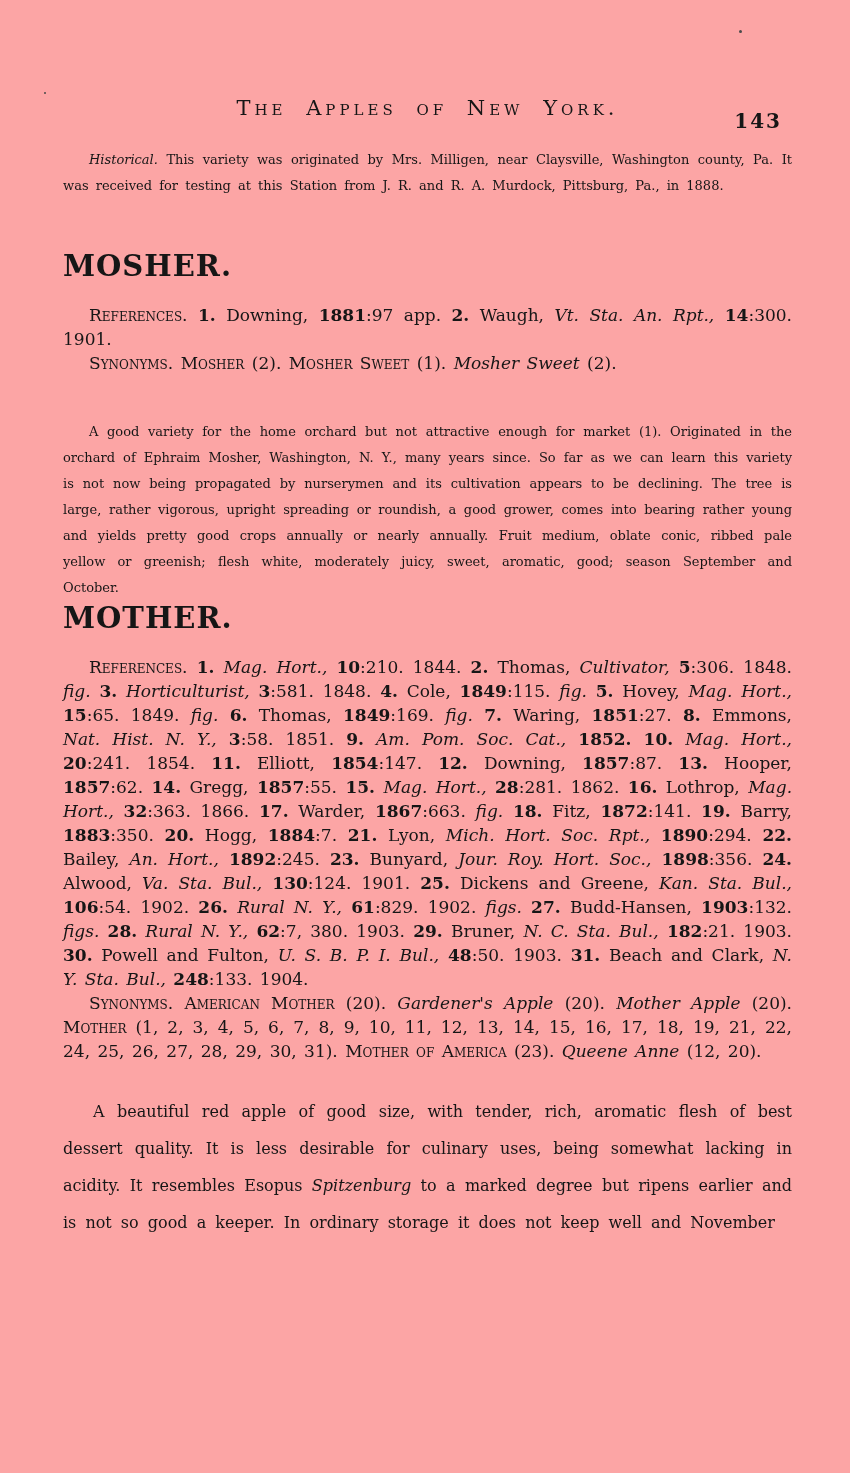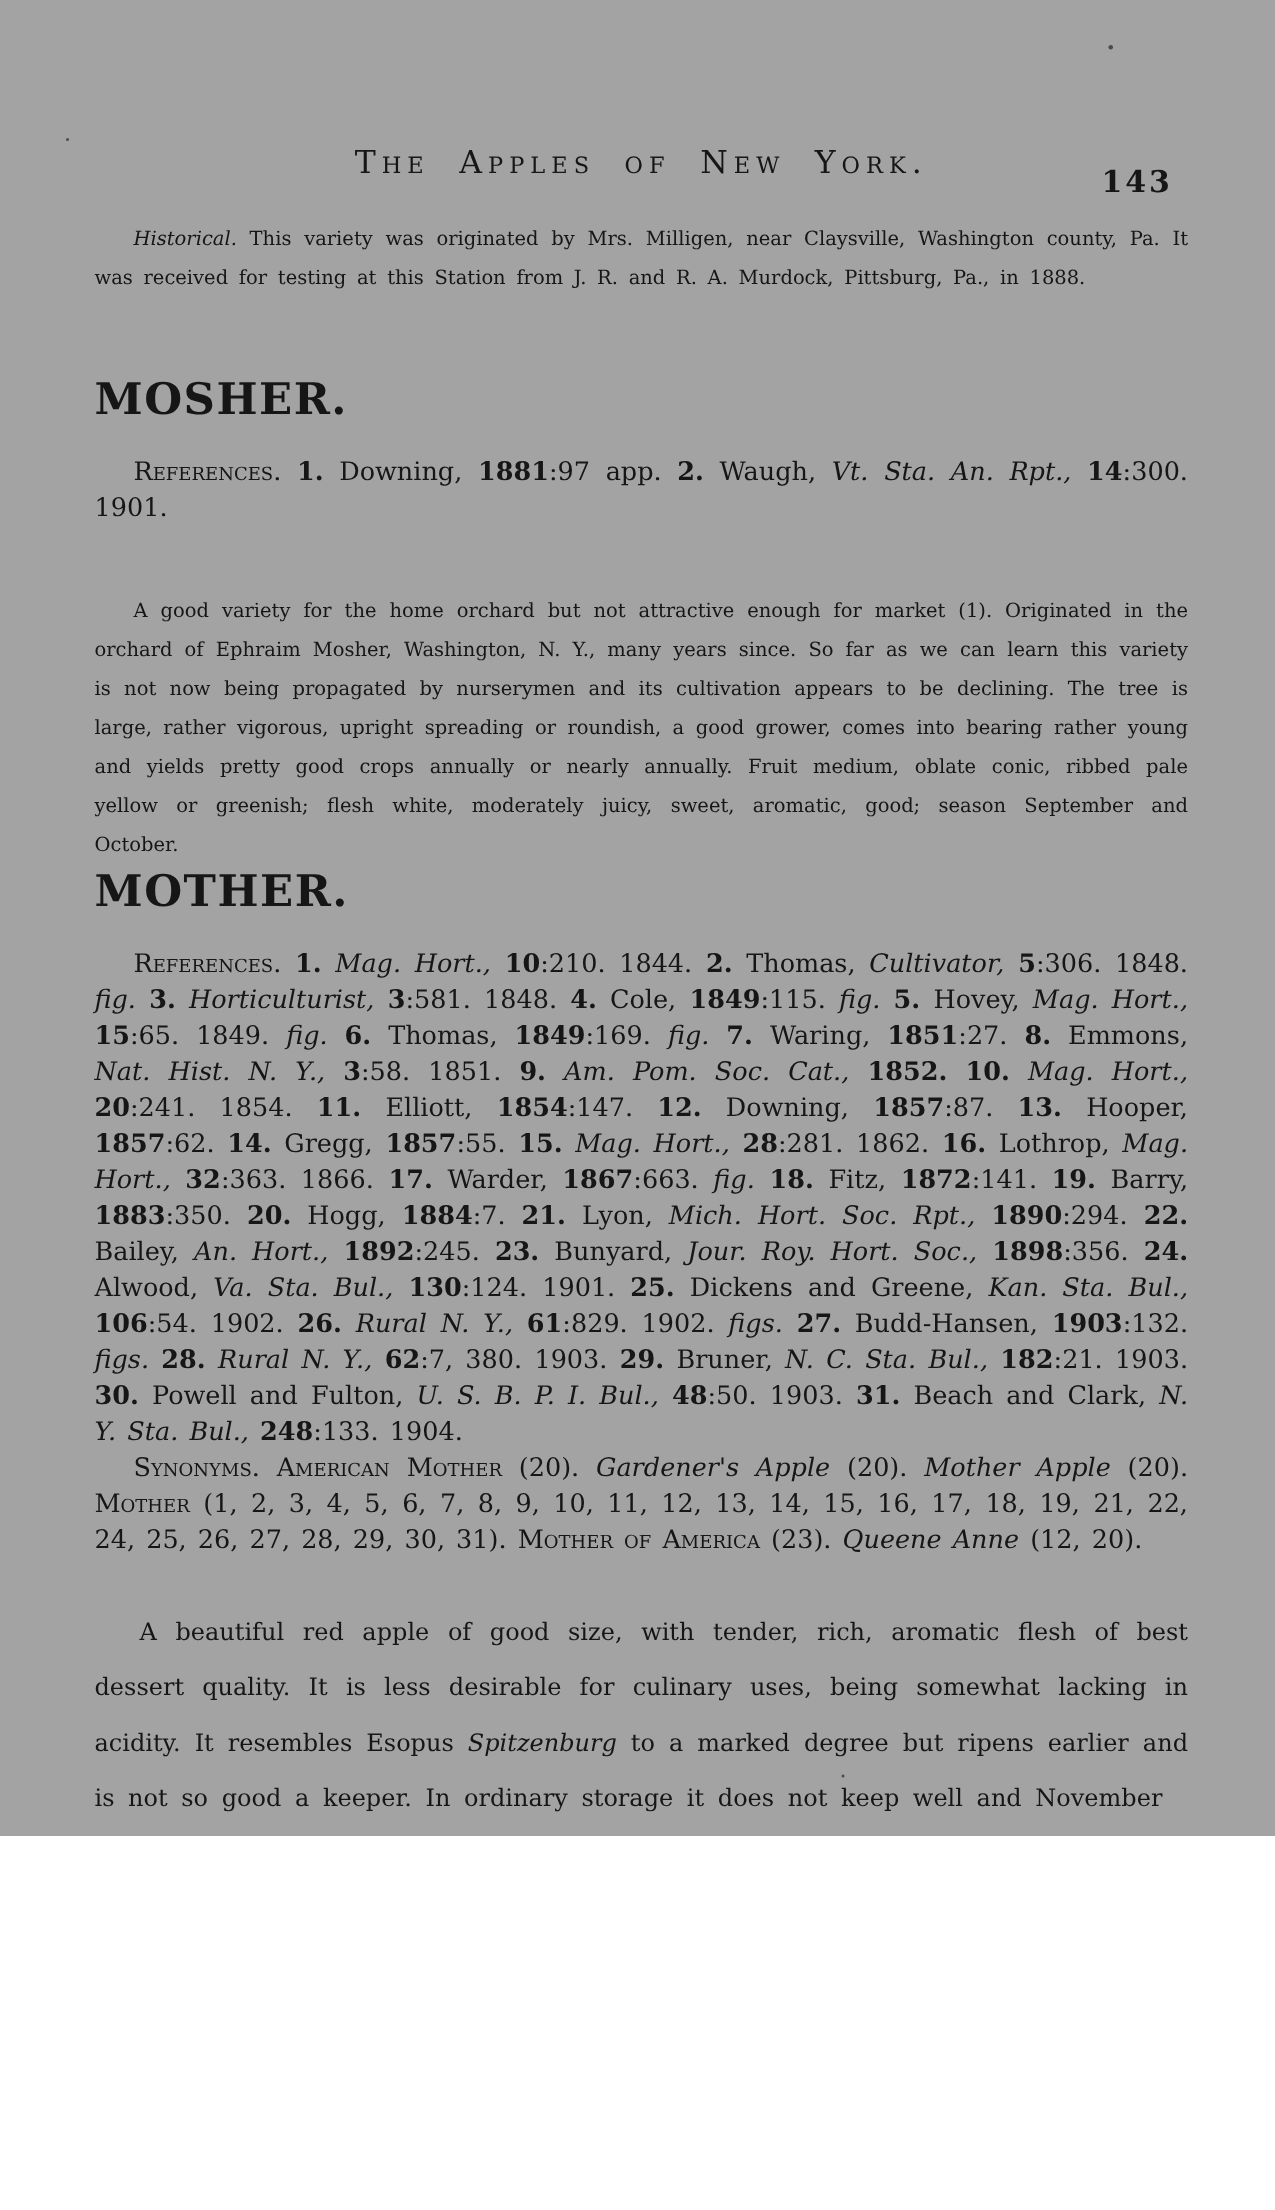--- a/index.html
+++ b/index.html
@@ -1,21 +1,21 @@
 <!DOCTYPE html>
 <html><head>
 <meta charset="utf-8">
 <style>
   * { margin: 0; padding: 0; box-sizing: border-box; }
   html, body { background: #ffffff; }
   .page {
     position: relative;
     width: 850px;
-    height: 1224px;
-    background: #a3a3a3;
+    height: 1473px;
+    background: #fca5a5;
     color: #161616;
     font-family: "DejaVu Serif", "Liberation Serif", serif;
     padding: 96px 58px 0 63px;
     overflow: hidden;
   }
   .running-head {
     position: relative;
     text-align: center;
     font-variant: small-caps;
     font-size: 21px;
@@ -82,20 +82,21 @@
 
   <div class="running-head">
     <span class="head-title">The Apples of New York.</span>
     <span class="page-number">143</span>
   </div>
 
   <p class="para historical"><span class="sg-i">Historical.</span><span class="sg-n"> This variety was originated by Mrs. Milligen, near Claysville, Washington county, Pa. It was received for testing at this Station from J. R. and R. A. Murdock, Pittsburg, Pa., in 1888.</span></p>
 
   <h2 class="variety-heading mosher-heading">MOSHER.</h2>
   <p class="refs refs-first"><span class="sg-sc">References.</span><span class="sg-n"> </span><span class="sg-b">1.</span><span class="sg-n"> Downing, </span><span class="sg-b">1881</span><span class="sg-n">:97 app. </span><span class="sg-b">2.</span><span class="sg-n"> Waugh, </span><span class="sg-i">Vt. Sta. An. Rpt.,</span><span class="sg-n"> </span><span class="sg-b">14</span><span class="sg-n">:300. 1901.</span></p>
+  <p class="refs"><span class="sg-sc">Synonyms.</span><span class="sg-n"> </span><span class="sg-sc">Mosher</span><span class="sg-n"> (2). </span><span class="sg-sc">Mosher Sweet</span><span class="sg-n"> (1). </span><span class="sg-i">Mosher Sweet</span><span class="sg-n"> (2).</span></p>
   <p class="para mosher-desc"><span class="sg-n">A good variety for the home orchard but not attractive enough for market (1). Originated in the orchard of Ephraim Mosher, Washington, N. Y., many years since. So far as we can learn this variety is not now being propagated by nurserymen and its cultivation appears to be declining. The tree is large, rather vigorous, upright spreading or roundish, a good grower, comes into bearing rather young and yields pretty good crops annually or nearly annually. Fruit medium, oblate conic, ribbed pale yellow or greenish; flesh white, moderately juicy, sweet, aromatic, good; season September and October.</span></p>
 
   <h2 class="variety-heading mother-heading">MOTHER.</h2>
   <p class="refs refs-first"><span class="sg-sc">References.</span><span class="sg-n"> </span><span class="sg-b">1.</span><span class="sg-n"> </span><span class="sg-i">Mag. Hort.,</span><span class="sg-n"> </span><span class="sg-b">10</span><span class="sg-n">:210. 1844. </span><span class="sg-b">2.</span><span class="sg-n"> Thomas, </span><span class="sg-i">Cultivator,</span><span class="sg-n"> </span><span class="sg-b">5</span><span class="sg-n">:306. 1848. </span><span class="sg-i">fig.</span><span class="sg-n"> </span><span class="sg-b">3.</span><span class="sg-n"> </span><span class="sg-i">Horticulturist,</span><span class="sg-n"> </span><span class="sg-b">3</span><span class="sg-n">:581. 1848. </span><span class="sg-b">4.</span><span class="sg-n"> Cole, </span><span class="sg-b">1849</span><span class="sg-n">:115. </span><span class="sg-i">fig.</span><span class="sg-n"> </span><span class="sg-b">5.</span><span class="sg-n"> Hovey, </span><span class="sg-i">Mag. Hort.,</span><span class="sg-n"> </span><span class="sg-b">15</span><span class="sg-n">:65. 1849. </span><span class="sg-i">fig.</span><span class="sg-n"> </span><span class="sg-b">6.</span><span class="sg-n"> Thomas, </span><span class="sg-b">1849</span><span class="sg-n">:169. </span><span class="sg-i">fig.</span><span class="sg-n"> </span><span class="sg-b">7.</span><span class="sg-n"> Waring, </span><span class="sg-b">1851</span><span class="sg-n">:27. </span><span class="sg-b">8.</span><span class="sg-n"> Emmons, </span><span class="sg-i">Nat. Hist. N. Y.,</span><span class="sg-n"> </span><span class="sg-b">3</span><span class="sg-n">:58. 1851. </span><span class="sg-b">9.</span><span class="sg-n"> </span><span class="sg-i">Am. Pom. Soc. Cat.,</span><span class="sg-n"> </span><span class="sg-b">1852.</span><span class="sg-n"> </span><span class="sg-b">10.</span><span class="sg-n"> </span><span class="sg-i">Mag. Hort.,</span><span class="sg-n"> </span><span class="sg-b">20</span><span class="sg-n">:241. 1854. </span><span class="sg-b">11.</span><span class="sg-n"> Elliott, </span><span class="sg-b">1854</span><span class="sg-n">:147. </span><span class="sg-b">12.</span><span class="sg-n"> Downing, </span><span class="sg-b">1857</span><span class="sg-n">:87. </span><span class="sg-b">13.</span><span class="sg-n"> Hooper, </span><span class="sg-b">1857</span><span class="sg-n">:62. </span><span class="sg-b">14.</span><span class="sg-n"> Gregg, </span><span class="sg-b">1857</span><span class="sg-n">:55. </span><span class="sg-b">15.</span><span class="sg-n"> </span><span class="sg-i">Mag. Hort.,</span><span class="sg-n"> </span><span class="sg-b">28</span><span class="sg-n">:281. 1862. </span><span class="sg-b">16.</span><span class="sg-n"> Lothrop, </span><span class="sg-i">Mag. Hort.,</span><span class="sg-n"> </span><span class="sg-b">32</span><span class="sg-n">:363. 1866. </span><span class="sg-b">17.</span><span class="sg-n"> Warder, </span><span class="sg-b">1867</span><span class="sg-n">:663. </span><span class="sg-i">fig.</span><span class="sg-n"> </span><span class="sg-b">18.</span><span class="sg-n"> Fitz, </span><span class="sg-b">1872</span><span class="sg-n">:141. </span><span class="sg-b">19.</span><span class="sg-n"> Barry, </span><span class="sg-b">1883</span><span class="sg-n">:350. </span><span class="sg-b">20.</span><span class="sg-n"> Hogg, </span><span class="sg-b">1884</span><span class="sg-n">:7. </span><span class="sg-b">21.</span><span class="sg-n"> Lyon, </span><span class="sg-i">Mich. Hort. Soc. Rpt.,</span><span class="sg-n"> </span><span class="sg-b">1890</span><span class="sg-n">:294. </span><span class="sg-b">22.</span><span class="sg-n"> Bailey, </span><span class="sg-i">An. Hort.,</span><span class="sg-n"> </span><span class="sg-b">1892</span><span class="sg-n">:245. </span><span class="sg-b">23.</span><span class="sg-n"> Bunyard, </span><span class="sg-i">Jour. Roy. Hort. Soc.,</span><span class="sg-n"> </span><span class="sg-b">1898</span><span class="sg-n">:356. </span><span class="sg-b">24.</span><span class="sg-n"> Alwood, </span><span class="sg-i">Va. Sta. Bul.,</span><span class="sg-n"> </span><span class="sg-b">130</span><span class="sg-n">:124. 1901. </span><span class="sg-b">25.</span><span class="sg-n"> Dickens and Greene, </span><span class="sg-i">Kan. Sta. Bul.,</span><span class="sg-n"> </span><span class="sg-b">106</span><span class="sg-n">:54. 1902. </span><span class="sg-b">26.</span><span class="sg-n"> </span><span class="sg-i">Rural N. Y.,</span><span class="sg-n"> </span><span class="sg-b">61</span><span class="sg-n">:829. 1902. </span><span class="sg-i">figs.</span><span class="sg-n"> </span><span class="sg-b">27.</span><span class="sg-n"> Budd-Hansen, </span><span class="sg-b">1903</span><span class="sg-n">:132. </span><span class="sg-i">figs.</span><span class="sg-n"> </span><span class="sg-b">28.</span><span class="sg-n"> </span><span class="sg-i">Rural N. Y.,</span><span class="sg-n"> </span><span class="sg-b">62</span><span class="sg-n">:7, 380. 1903. </span><span class="sg-b">29.</span><span class="sg-n"> Bruner, </span><span class="sg-i">N. C. Sta. Bul.,</span><span class="sg-n"> </span><span class="sg-b">182</span><span class="sg-n">:21. 1903. </span><span class="sg-b">30.</span><span class="sg-n"> Powell and Fulton, </span><span class="sg-i">U. S. B. P. I. Bul.,</span><span class="sg-n"> </span><span class="sg-b">48</span><span class="sg-n">:50. 1903. </span><span class="sg-b">31.</span><span class="sg-n"> Beach and Clark, </span><span class="sg-i">N. Y. Sta. Bul.,</span><span class="sg-n"> </span><span class="sg-b">248</span><span class="sg-n">:133. 1904.</span></p>
   <p class="refs"><span class="sg-sc">Synonyms.</span><span class="sg-n"> </span><span class="sg-sc">American Mother</span><span class="sg-n"> (20). </span><span class="sg-i">Gardener's Apple</span><span class="sg-n"> (20). </span><span class="sg-i">Mother Apple</span><span class="sg-n"> (20). </span><span class="sg-sc">Mother</span><span class="sg-n"> (1, 2, 3, 4, 5, 6, 7, 8, 9, 10, 11, 12, 13, 14, 15, 16, 17, 18, 19, 21, 22, 24, 25, 26, 27, 28, 29, 30, 31). </span><span class="sg-sc">Mother of America</span><span class="sg-n"> (23). </span><span class="sg-i">Queene Anne</span><span class="sg-n"> (12, 20).</span></p>
   <p class="para final-para"><span class="sg-n">A beautiful red apple of good size, with tender, rich, aromatic flesh of best dessert quality. It is less desirable for culinary uses, being somewhat lacking in acidity. It resembles Esopus </span><span class="sg-i">Spitzenburg</span><span class="sg-n"> to a marked degree but ripens earlier and is not so good a keeper. In ordinary storage it does not keep well and November</span></p>
 
   <div class="speck speck-1"></div>
   <div class="speck speck-2"></div>
   <div class="speck speck-3"></div>

